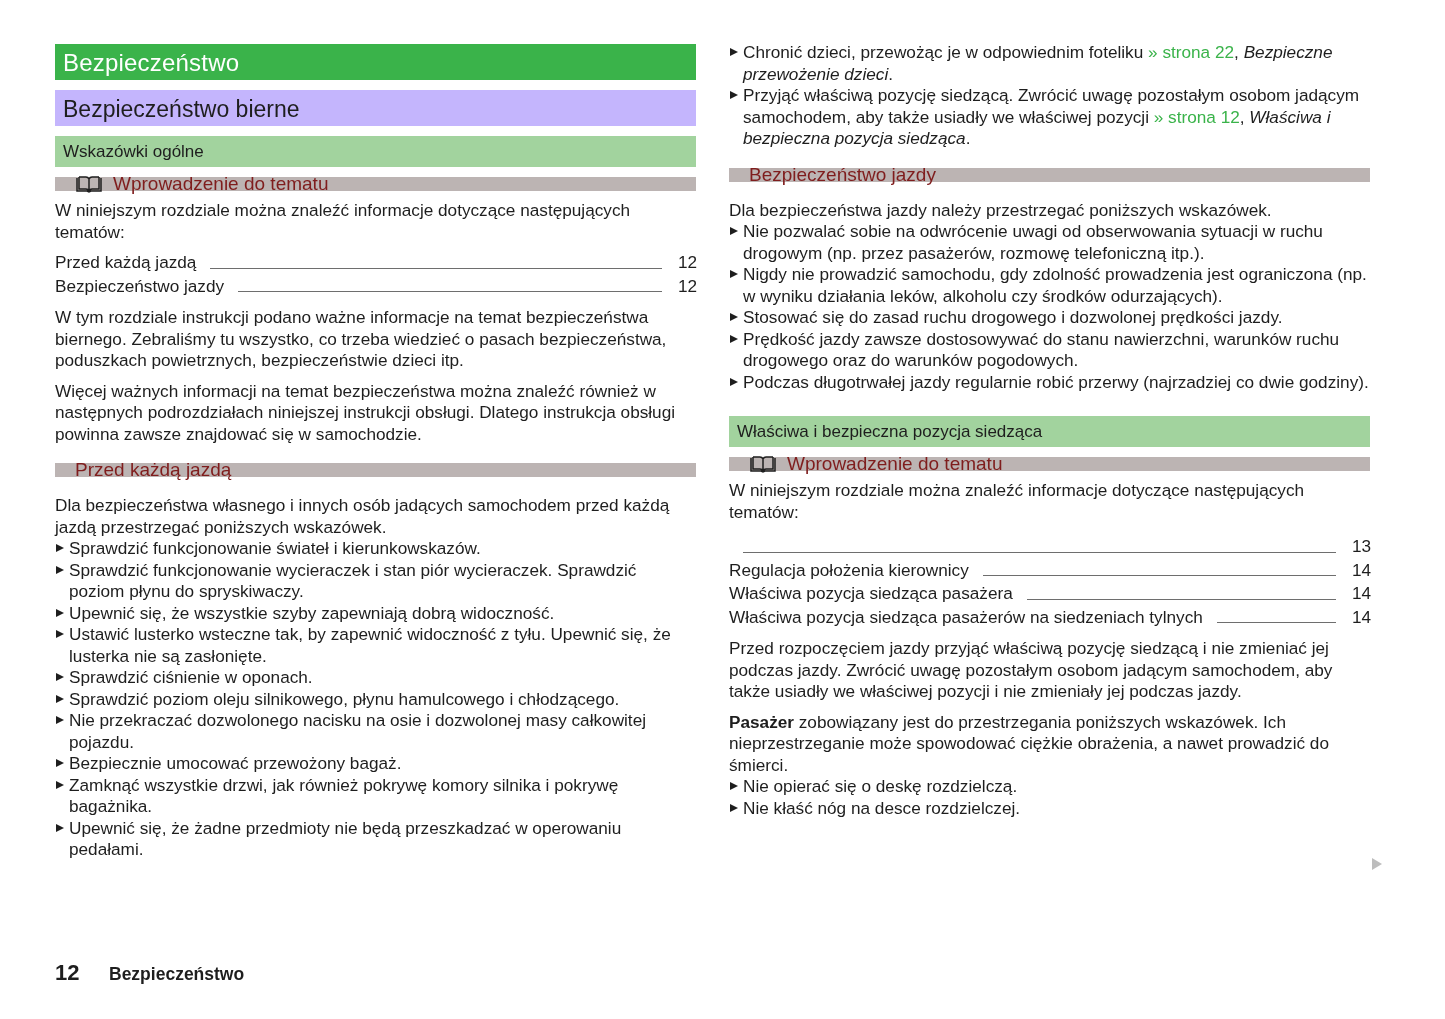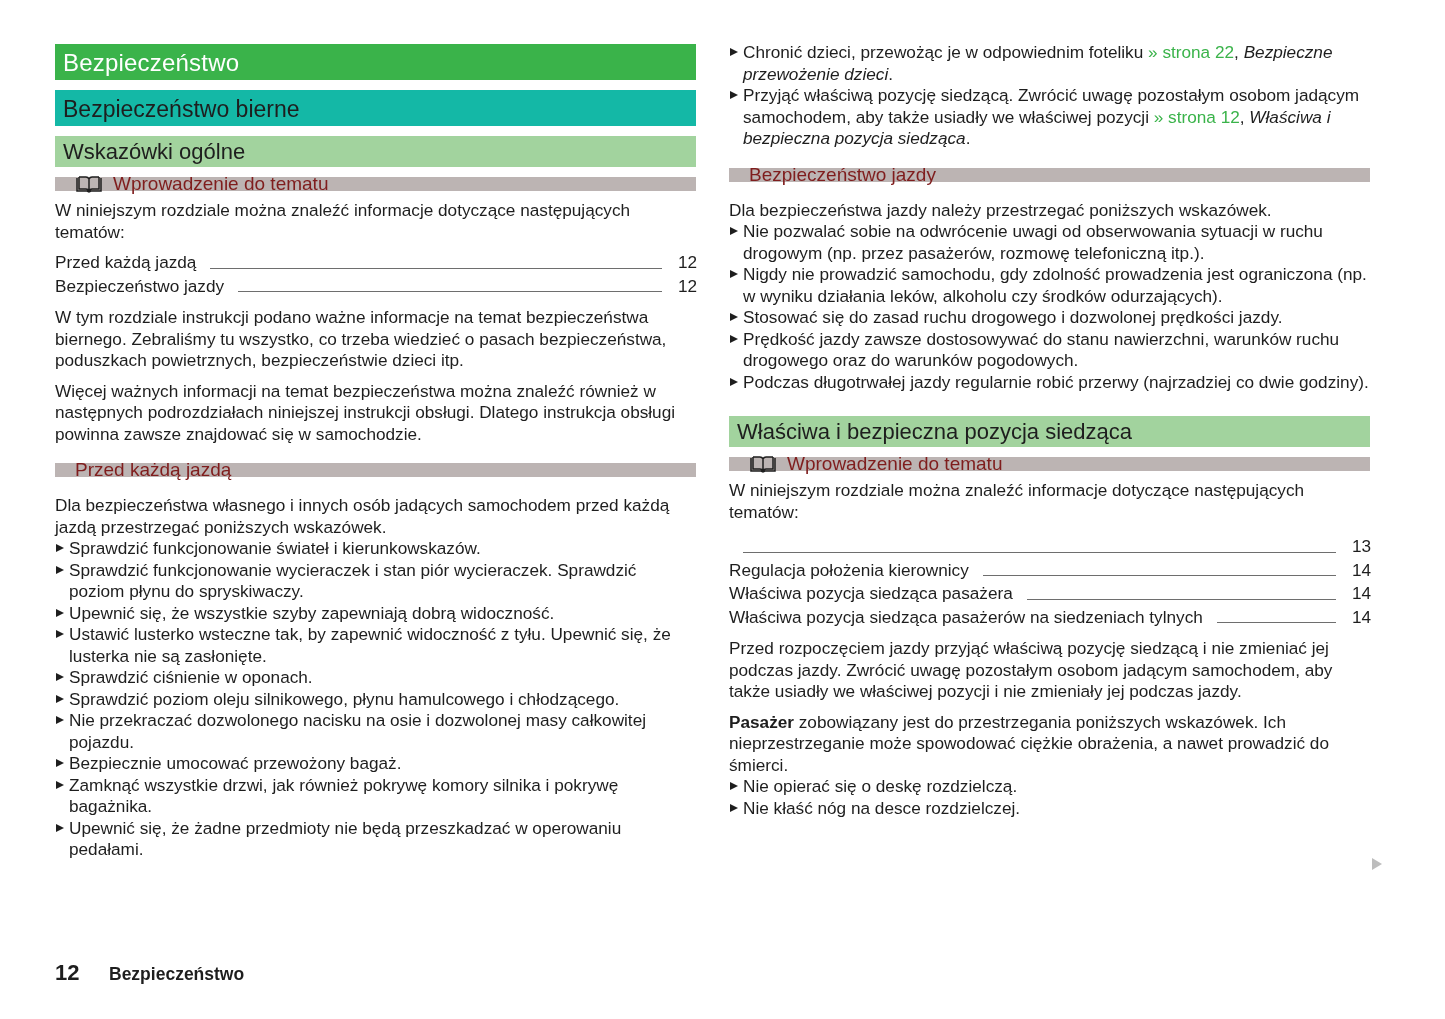--- a/index.html
+++ b/index.html
@@ -10,26 +10,26 @@
   .col { position: absolute; top: 0; width: 641px; }
   .col-left { left: 55px; }
   .col-right { left: 729px; }
 
   .h-chapter {
     background: #3ab34a; color: #ffffff; height: 36px; line-height: 38px;
     font-size: 24px; padding-left: 8px; margin-top: 44px; box-sizing: border-box;
     letter-spacing: 0.2px;
   }
   .h-section {
-    background: #14b8a6; color: #1e1e1e; height: 36px; line-height: 38px;
+    background: #c4b5fd; color: #1e1e1e; height: 36px; line-height: 38px;
     font-size: 23px; padding-left: 8px; margin-top: 10px; box-sizing: border-box;
   }
   .h-sub {
     background: #a2d39e; color: #1e1e1e; height: 31px; line-height: 32px;
-    font-size: 22px; padding-left: 8px; margin-top: 10px; box-sizing: border-box;
+    font-size: 17px; padding-left: 8px; margin-top: 10px; box-sizing: border-box;
   }
   .h-gray {
     background: #bcb4b3; color: #7f1d1d; height: 14px; line-height: 32px;
     font-size: 19px; padding-left: 20px; margin-top: 10px; box-sizing: border-box;
     display: flex; align-items: center;
   }
   .book-icon { width: 28px; height: 18px; margin-right: 10px; display: inline-block; }
   .book-icon svg { display: block; }
 
   p.txt { margin: 0; font-size: 17.2px; line-height: 21.5px; }

